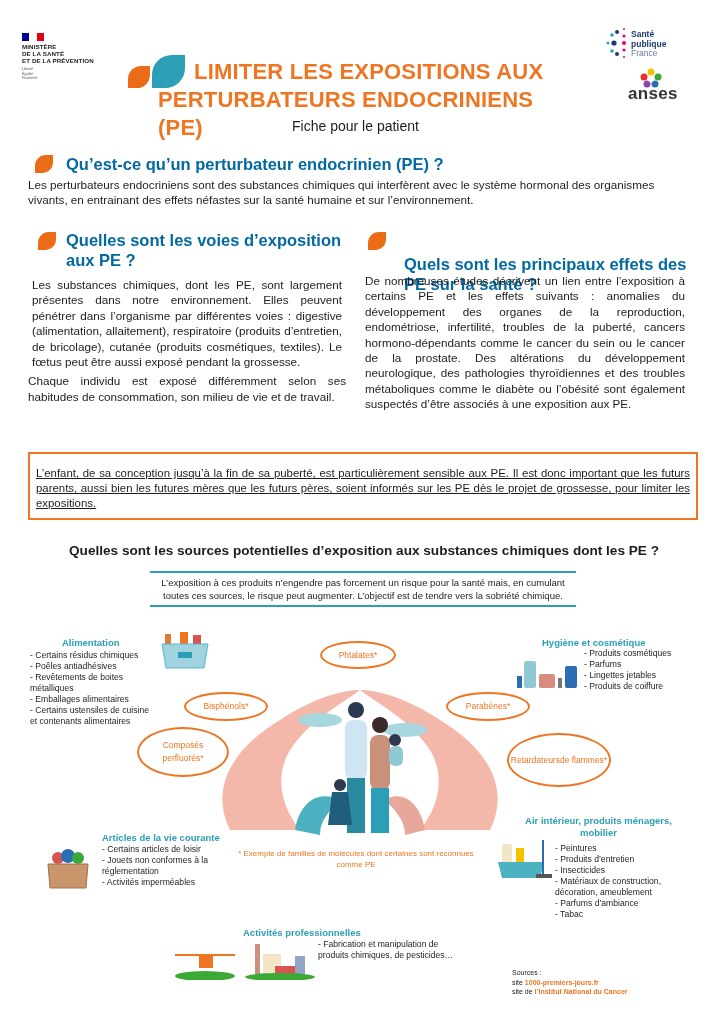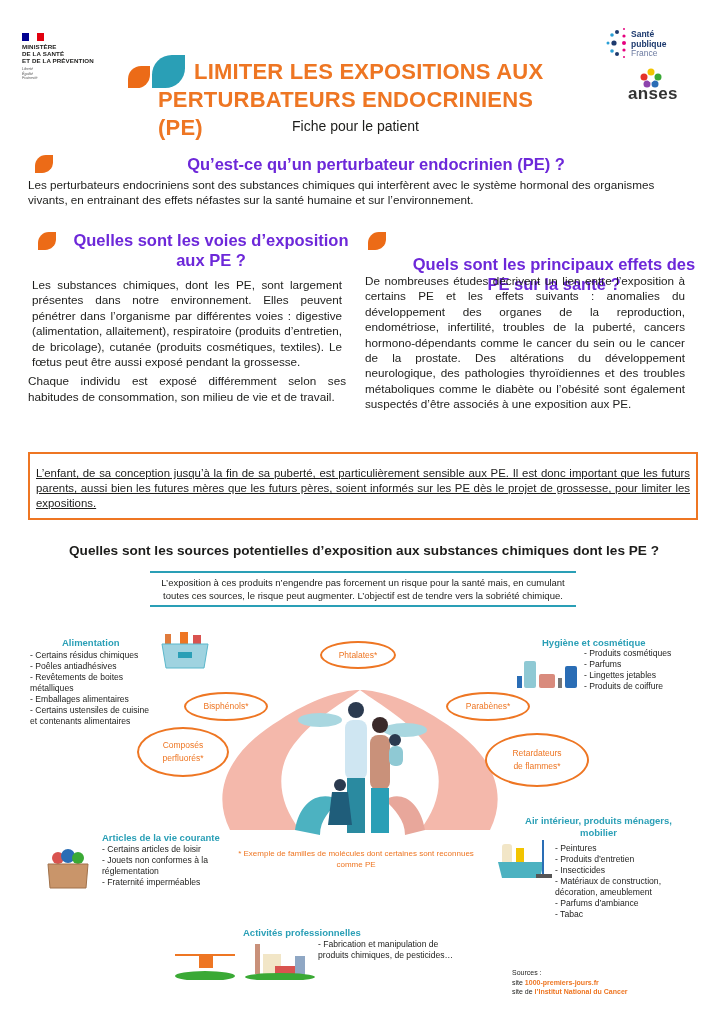--- a/index.html
+++ b/index.html
@@ -15,21 +15,21 @@
   .title{left:194px;top:58px;width:360px;font-size:22px;font-weight:bold;color:#ee7623;line-height:28px;text-align:left;letter-spacing:0.2px;}
   .title .l2{display:block;margin-left:-36px;}
   .subtitle{left:0;top:118px;width:711px;text-align:center;font-size:14px;color:#1d1d1b;}
   .spf{left:604px;top:27px;width:80px;height:36px;}
   .spf-text{left:631px;top:30px;font-size:8.5px;line-height:9.5px;font-weight:bold;color:#1d3a6e;}
   .spf-text .fr{font-weight:normal;color:#6b7aa0;}
   .anses-logo{left:639px;top:68px;width:24px;height:20px;}
   .anses-text{left:628px;top:84px;font-size:17px;font-weight:bold;color:#333;letter-spacing:0.3px;}
   
   .sec-ico{width:18px;height:18px;background:#ec6b17;border-radius:60% 0 60% 0;}
-  .h2{font-size:16.5px;font-weight:bold;color:#6d28d9;line-height:20px;text-align:center;}
+  .h2{font-size:16.5px;font-weight:bold;color:#0369a1;line-height:20px;}
   .p{font-size:11.7px;line-height:15.4px;color:#1d1d1b;text-align:justify;}
   .callout{left:28px;top:452px;width:654px;height:40px;border:2px solid #ee7623;padding:12px 6px;font-size:11.4px;line-height:15px;text-align:justify;text-decoration:underline;}
   .h3{left:30px;top:539px;width:660px;font-size:13.6px;font-weight:bold;text-align:center;color:#1d1d1b;}
   .note{left:150px;top:571px;width:418px;border-top:2.5px solid #2a9fb6;border-bottom:2.5px solid #2a9fb6;padding:3px 4px;font-size:9.5px;line-height:13px;text-align:center;color:#1d1d1b;}
   
   .cat-title{font-size:9.5px;font-weight:bold;color:#2a9fb6;}
   .cat-list{font-size:8.6px;line-height:11px;color:#1d1d1b;}
   .oval{border:2px solid #ee7623;border-radius:50%;color:#ee7623;font-size:8.5px;display:flex;align-items:center;justify-content:center;text-align:center;line-height:13px;}
   .footnote{left:236px;top:848px;width:240px;text-align:center;font-size:8px;line-height:11px;color:#ee7623;}
   .sources{left:512px;top:968px;font-size:7px;line-height:9.5px;color:#1d1d1b;}
@@ -129,21 +129,21 @@
   <path d="M142 132 L158 132 L162 165 L138 165 Z" fill="#1f5d7a"></path>
 </svg>
 
 <div class="abs oval" style="left:320px;top:641px;width:72px;height:24px">Phtalates*</div>
 <div class="abs oval" style="left:184px;top:692px;width:80px;height:25px">Bisphénols*</div>
 <div class="abs oval" style="left:446px;top:692px;width:80px;height:25px">Parabènes*</div>
 <div class="abs oval" style="left:137px;top:727px;width:88px;height:46px;flex-direction:column">
   <span>Composés</span>
   <span>perfluorés*</span>
 </div>
-<div class="abs oval" style="left:485px;top:733px;width:100px;height:50px;flex-direction:column">
+<div class="abs oval" style="left:507px;top:733px;width:100px;height:50px;">
   <span>Retardateurs</span>
   <span>de flammes*</span>
 </div>
 
 <div class="abs cat-title" style="left:62px;top:637px">Alimentation</div>
 <div class="abs cat-list" style="left:30px;top:650px;width:125px">
   <div>- Certains résidus chimiques</div>
   <div>- Poêles antiadhésives</div>
   <div>- Revêtements de boites métalliques</div>
   <div>- Emballages alimentaires</div>
@@ -169,21 +169,21 @@
     <rect x="9" y="5" width="12" height="27" rx="2" fill="#8fc9d4"></rect>
   <rect x="24" y="18" width="16" height="14" rx="2" fill="#d98b7d"></rect>
     <rect x="43" y="22" width="4" height="10" fill="#777"></rect>
   <rect x="50" y="10" width="12" height="22" rx="2" fill="#2a6db5"></rect>
 </svg>
 
 <div class="abs cat-title" style="left:102px;top:832px">Articles de la vie courante</div>
 <div class="abs cat-list" style="left:102px;top:844px;width:120px">
   <div>- Certains articles de loisir</div>
   <div>- Jouets non conformes à la réglementation</div>
-  <div>- Fraternité imperméables</div>
+  <div>- Activités imperméables</div>
 </div>
 <svg class="abs" style="left:44px;top:848px" width="48" height="42" viewBox="0 0 48 42">
   <circle cx="14" cy="10" r="6" fill="#d9534f"></circle>
     <circle cx="24" cy="8" r="7" fill="#2a6db5"></circle>
     <circle cx="34" cy="10" r="6" fill="#3aa935"></circle>
   <path d="M4 16 L44 16 L42 40 L6 40 Z" fill="#c9956a" stroke="#a0714a"></path>
 </svg>
 
 <div class="abs cat-title" style="left:516px;top:815px;width:165px;text-align:center;line-height:12px">Air intérieur, produits ménagers, mobilier</div>
 <div class="abs cat-list" style="left:555px;top:843px;width:130px">

